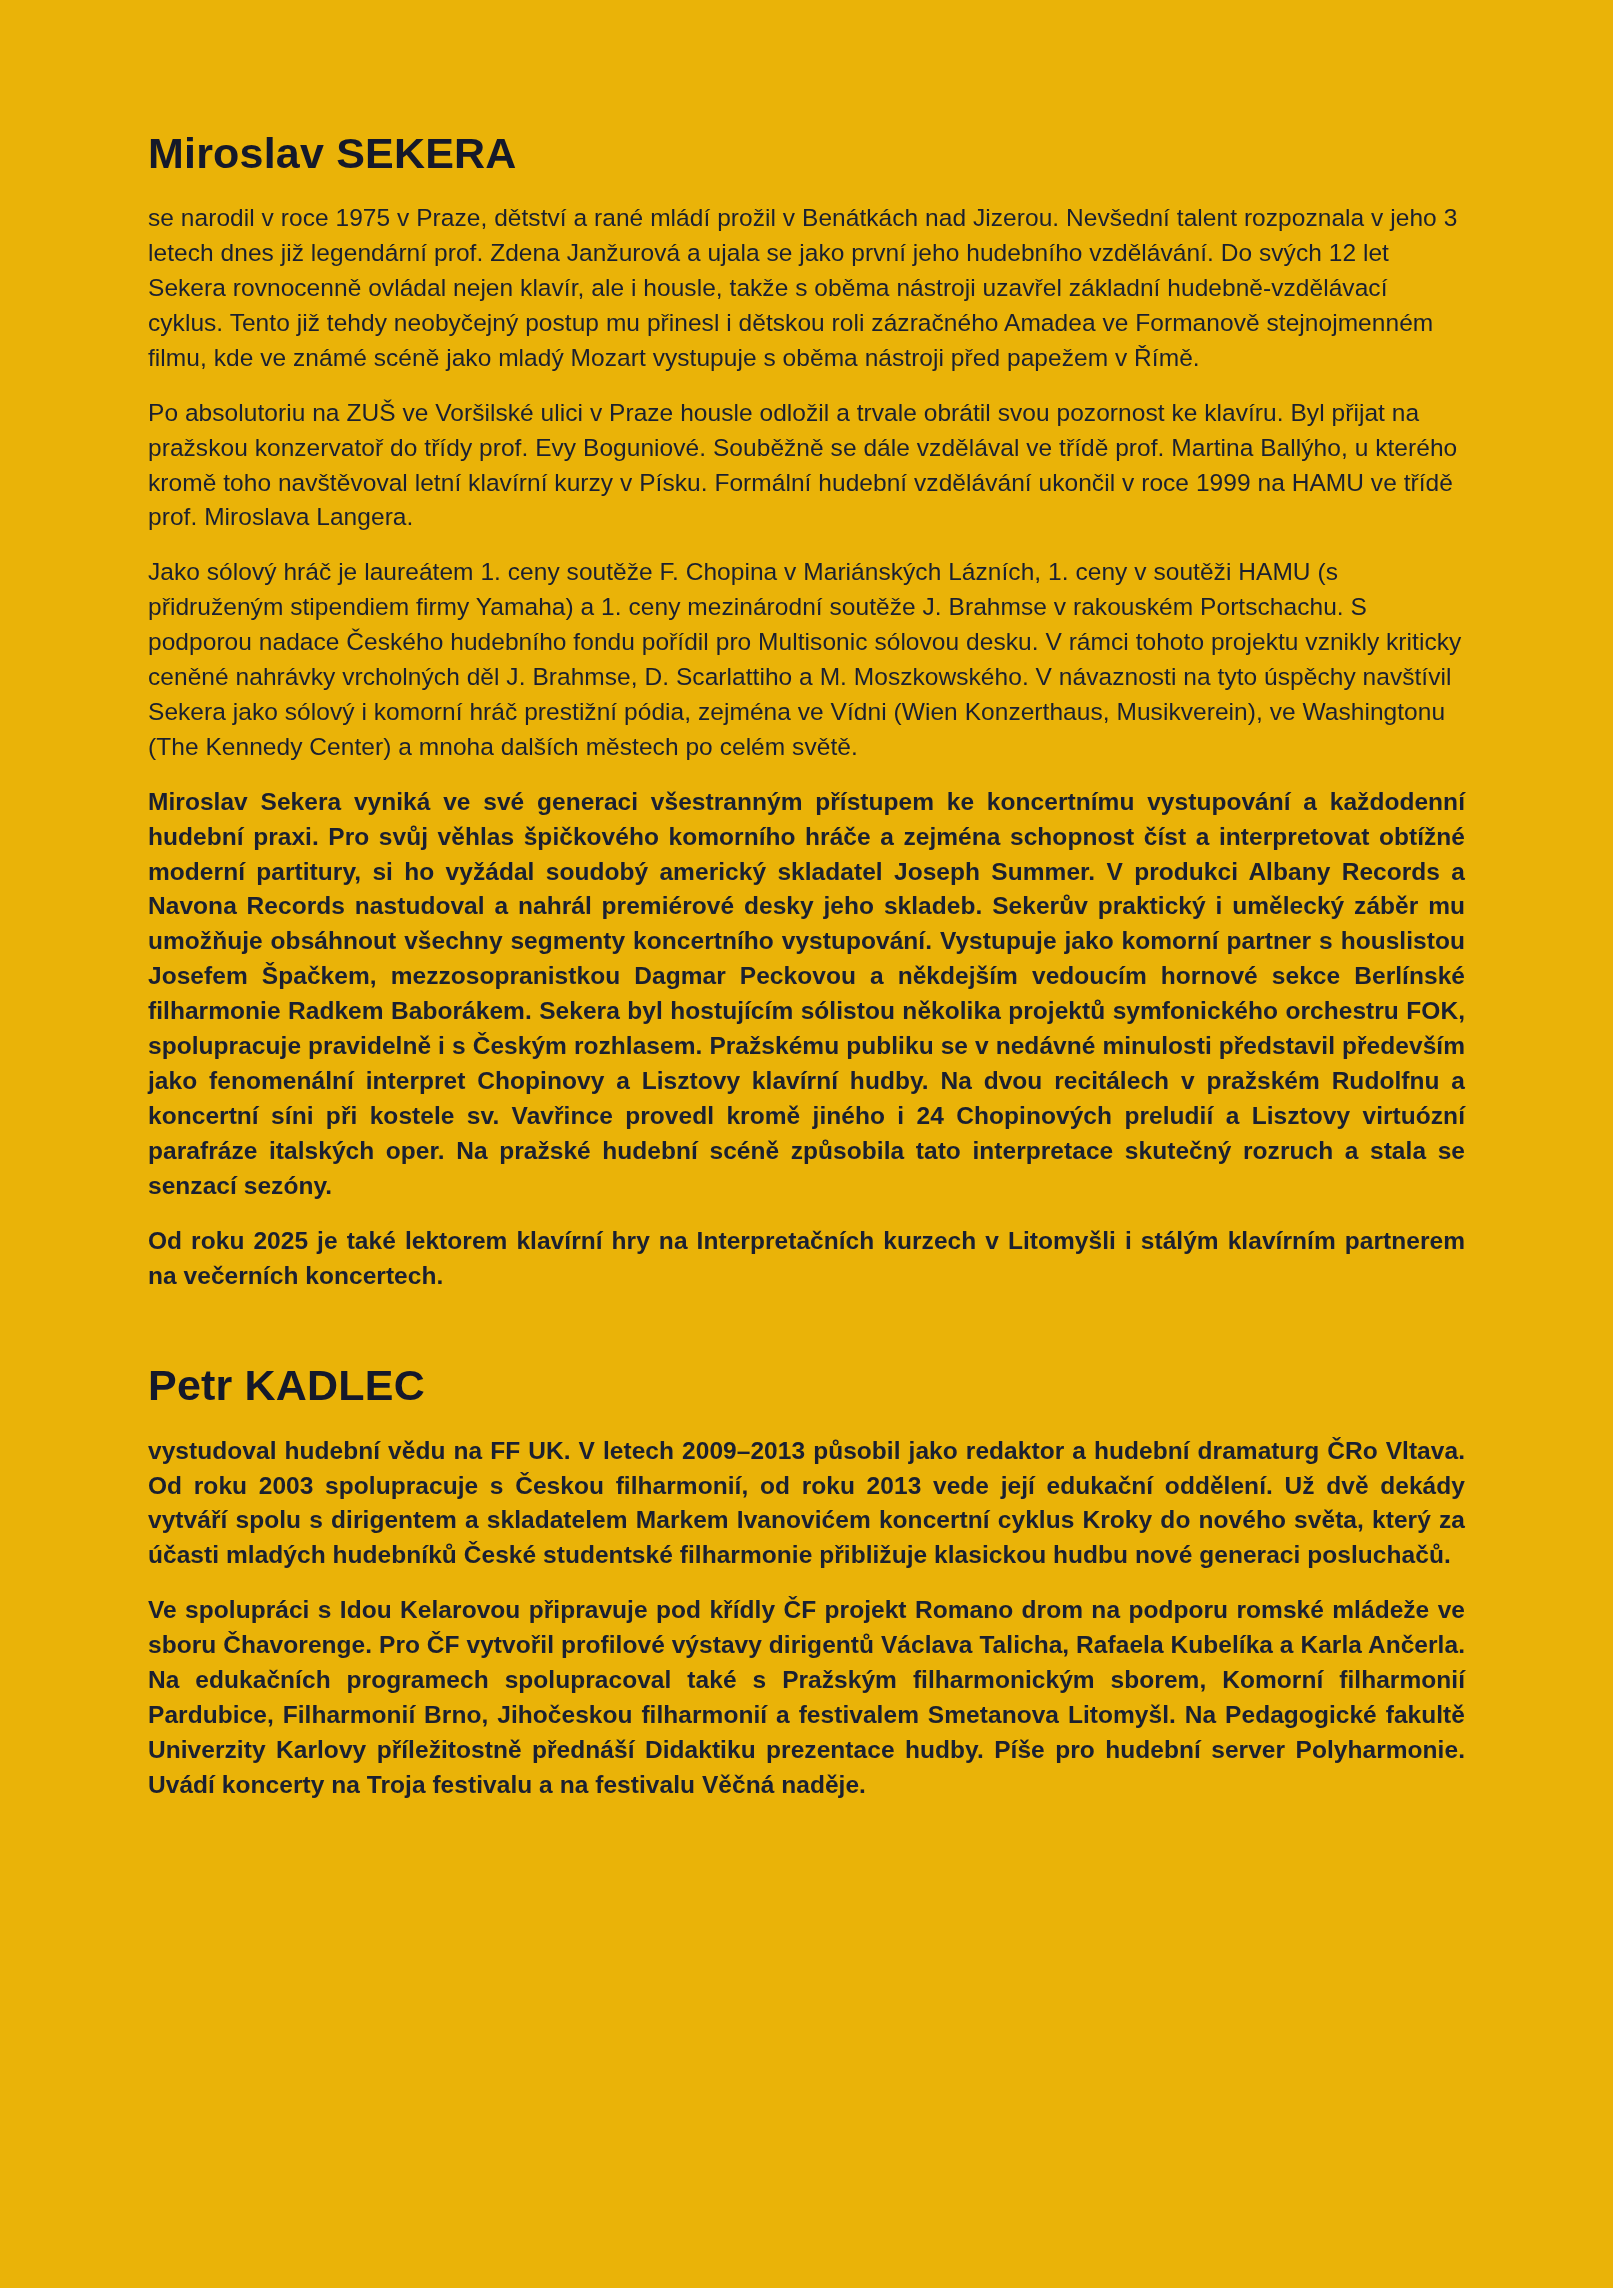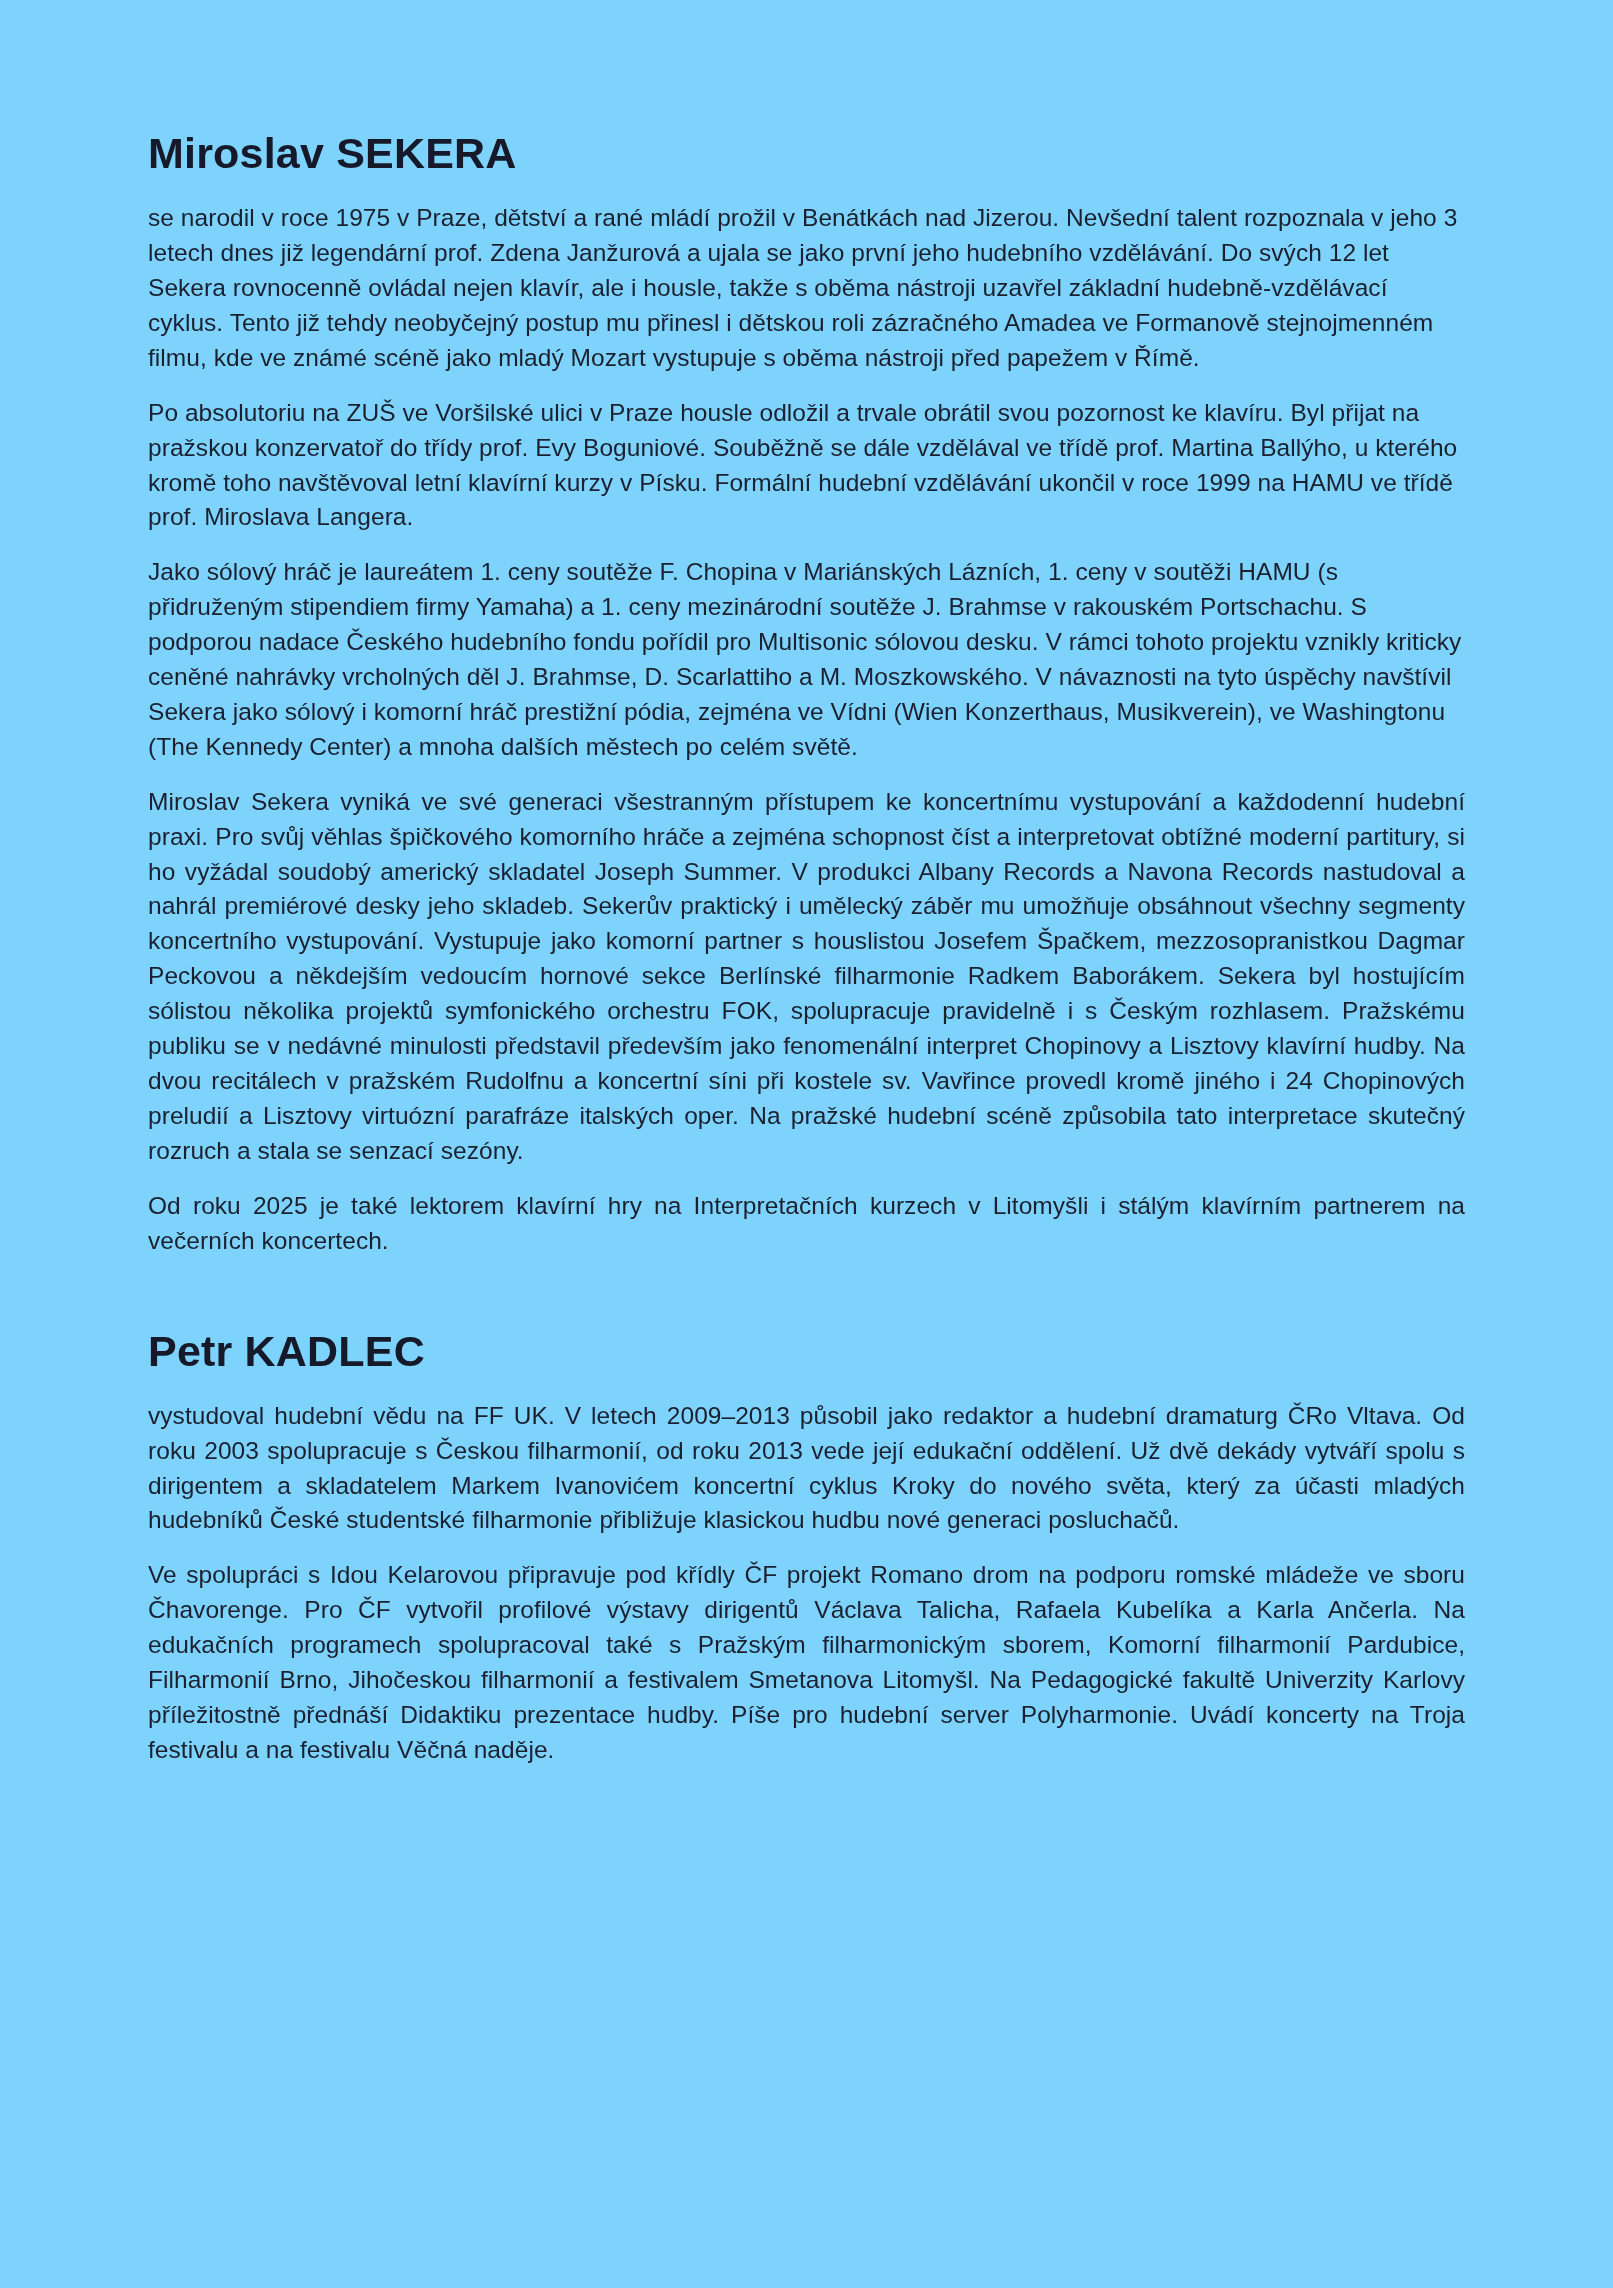--- a/index.html
+++ b/index.html
@@ -12,21 +12,21 @@
     height: 2289px;
     font-family: "Liberation Sans", sans-serif;
     color: #1b1f2a;
     -webkit-font-smoothing: antialiased;
   }
   .page {
     box-sizing: border-box;
     width: 1613px;
     min-height: 2289px;
     padding: 129px 148px 111px 148px;
-    background: #7dd3fc;
+    background: #eab308;
   }
   .bio-title {
     font-size: 43px;
     font-weight: 600;
     letter-spacing: 0.2px;
     color: #15192a;
     margin: 0 0 24px 0;
     line-height: 1.12;
   }
   .bio-title.second {
@@ -38,20 +38,21 @@
     line-height: 1.425;
     color: #1b2030;
     letter-spacing: 0.05px;
   }
   p.para:last-child {
     margin-bottom: 0;
   }
   .justify {
     text-align: justify;
     text-justify: inter-word;
+    font-weight: bold;
   }
   .left {
     text-align: left;
   }
   .section {
     margin: 0;
   }
 </style>
 </head>
 <body>

